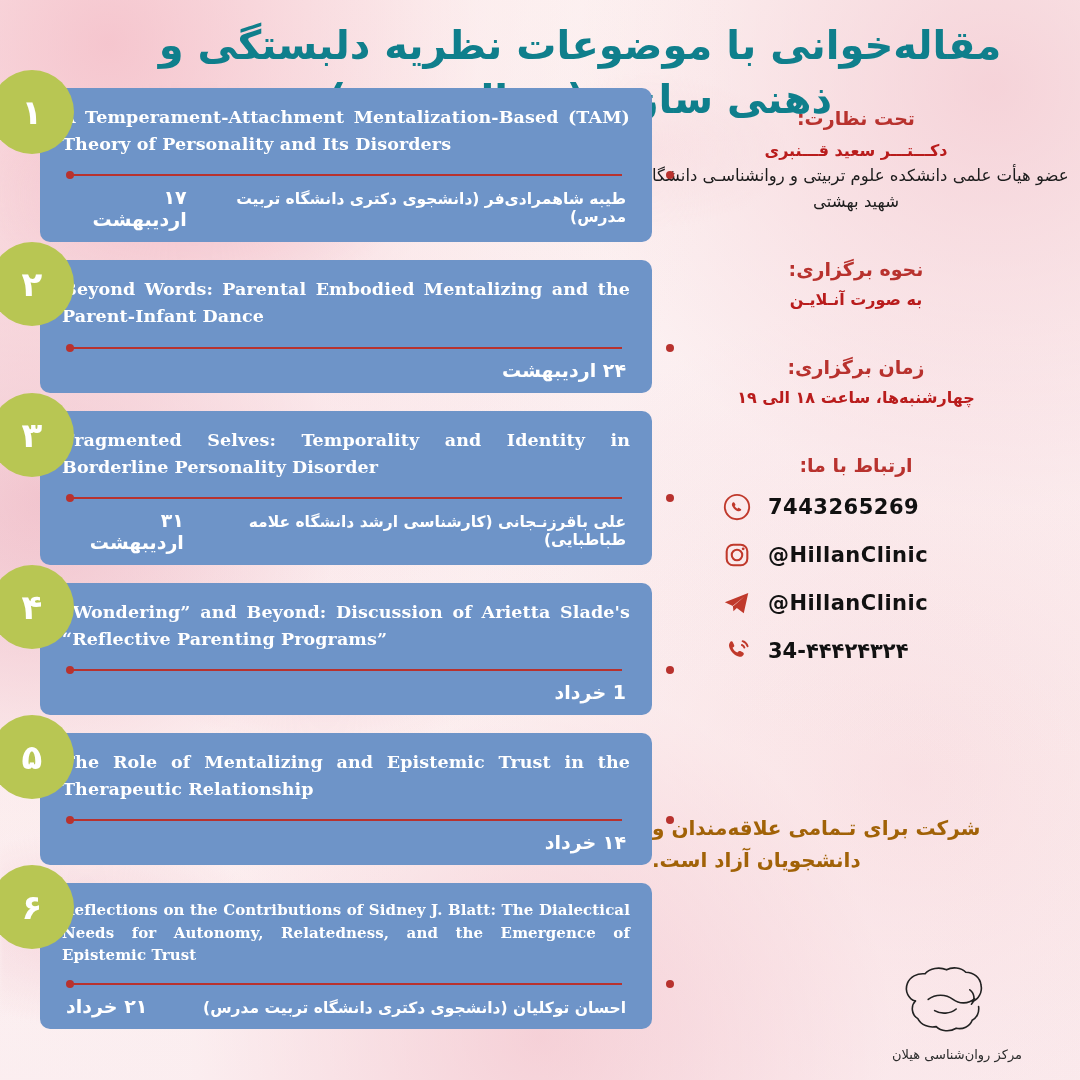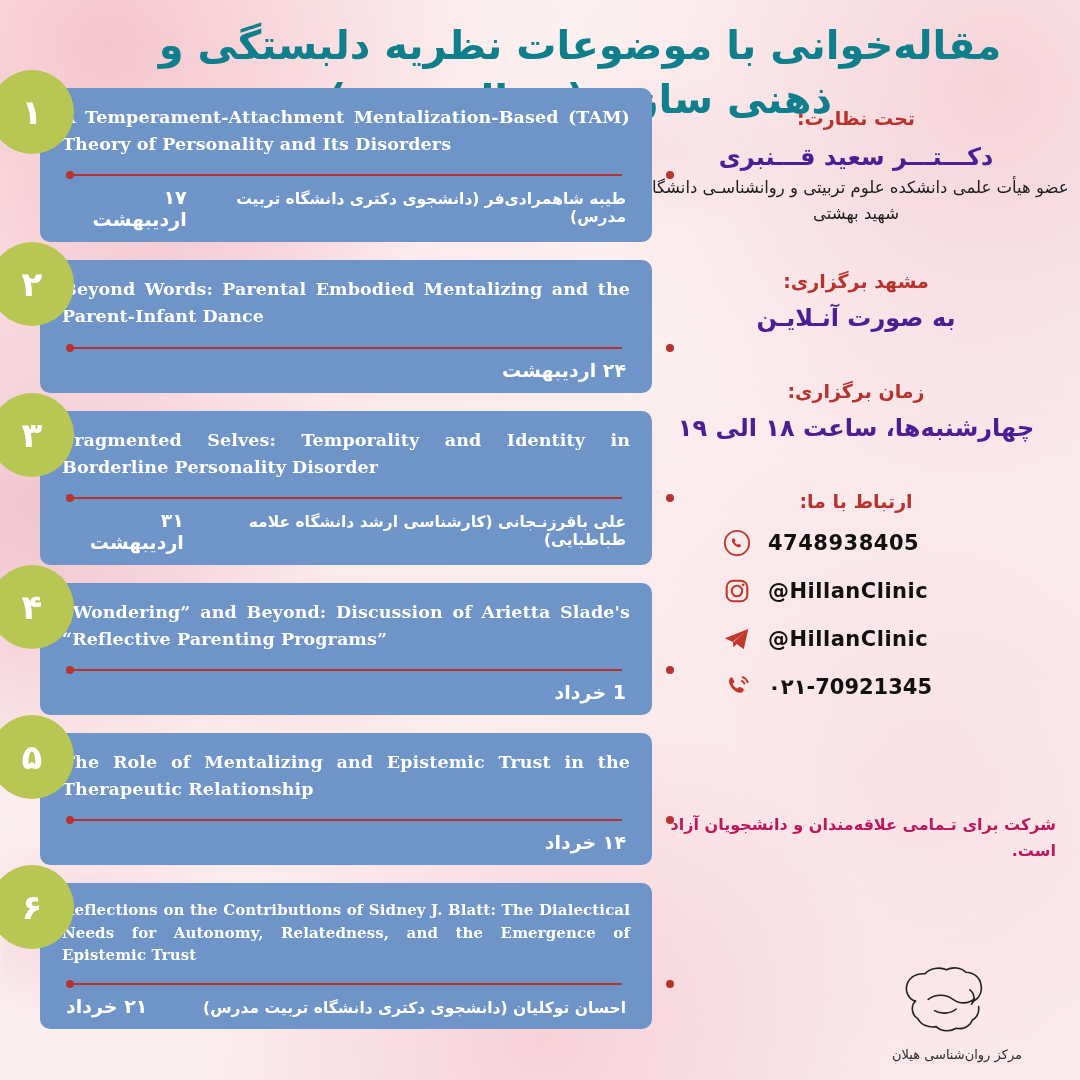--- a/index.html
+++ b/index.html
@@ -70,23 +70,23 @@
   }
   .info-block { margin-bottom: 26px; }
   .info-head {
     color: #b8322e;
     font-weight: bold;
     font-size: 19px;
     margin-bottom: 8px;
     letter-spacing: -0.2px;
   }
   .info-strong {
-    color: #4c1d95;
-    font-weight: bold;
-    font-size: 24px;
+    color: #b91c1c;
+    font-weight: bold;
+    font-size: 16px;
     line-height: 1.5;
     letter-spacing: 1px;
   }
   .info-body {
     color: #1c1c1c;
     font-size: 16.5px;
     line-height: 1.55;
     letter-spacing: 0.4px;
   }
 
@@ -129,24 +129,24 @@
   }
   .contact-ico svg { width: 30px; height: 30px; display: block; }
 
   
   .notice {
     position: absolute;
     top: 812px;
     right: 24px;
     width: 404px;
     direction: rtl;
-    text-align: right;
-    color: #be185d;
-    font-weight: bold;
-    font-size: 16px;
+    text-align: left;
+    color: #a16207;
+    font-weight: bold;
+    font-size: 20px;
     line-height: 1.6;
     letter-spacing: -0.2px;
     padding-left: 44px;
   }
   .check-mark {
     position: absolute;
     left: 0px;
     top: 6px;
     width: 36px;
     height: 36px;
@@ -262,36 +262,36 @@
 
   <div class="info">
 
     <div class="info-block supervisor">
       <div class="info-head">تحت نظارت:</div>
       <div class="info-strong">دکـــتـــر سعید قـــنبری</div>
       <div class="info-body">عضو هیأت علمی دانشکده علوم تربیتی و روانشناسـی دانشگاه شهید بهشتی</div>
     </div>
 
     <div class="info-block format-block">
-      <div class="info-head">مشهد برگزاری:</div>
+      <div class="info-head">نحوه برگزاری:</div>
       <div class="info-strong">به صورت آنـلایـن</div>
     </div>
 
     <div class="info-block time-block">
       <div class="info-head">زمان برگزاری:</div>
       <div class="info-strong">چهارشنبه‌ها، ساعت ۱۸ الی ۱۹</div>
     </div>
 
     <div class="info-block contact-block">
       <div class="info-head">ارتباط با ما:</div>
 
       <div class="contact-list">
 
         <div class="contact-row">
-          <span class="contact-text">4748938405</span>
+          <span class="contact-text">7443265269</span>
           <span class="contact-ico">
             <svg viewBox="0 0 32 32" fill="none" stroke="currentColor" stroke-width="2">
               <circle cx="16" cy="16" r="13"></circle>
               <path d="M11.5 11.2c.6-.6 1.4-.5 1.8.2l.9 1.6c.3.5.2 1-.2 1.4l-.5.5c.6 1.3 1.6 2.3 2.9 2.9l.5-.5c.4-.4.9-.5 1.4-.2l1.6.9c.7.4.8 1.2.2 1.8-1 1-2.4 1.1-3.9.4-2.2-1-4.3-3.1-5.3-5.3-.6-1.4-.5-2.8.6-3.7z" fill="currentColor" stroke="none"></path>
             </svg>
           </span>
         </div>
 
         <div class="contact-row">
           <span class="contact-text">@HillanClinic</span>
@@ -308,21 +308,21 @@
           <span class="contact-text">@HillanClinic</span>
           <span class="contact-ico">
             <svg viewBox="0 0 32 32">
               <path d="M3 15.2 28 5.2 23.2 27l-7.4-5.6-3.6 3.4-.6-5.6z" fill="currentColor"></path>
               <path d="M12.2 19.2 24.6 8.6 11.6 18.9z" fill="#fdf3f2"></path>
             </svg>
           </span>
         </div>
 
         <div class="contact-row">
-          <span class="contact-text">۰۲۱-70921345</span>
+          <span class="contact-text">34-۴۴۴۲۴۳۲۴</span>
           <span class="contact-ico">
             <svg viewBox="0 0 32 32" fill="none" stroke="currentColor" stroke-width="2">
               <path d="M9 6c1.2-.6 2.2-.2 2.7.9l1.2 2.6c.4.9.2 1.7-.6 2.3l-1 .8c.9 2.3 2.8 4.2 5.1 5.1l.8-1c.6-.8 1.4-1 2.3-.6l2.6 1.2c1.1.5 1.5 1.5.9 2.7-.9 1.8-3 2.6-5.3 1.9-4.4-1.3-8.6-5.5-9.9-9.9C7.1 9.7 7.6 7.6 9 6z" fill="currentColor" stroke="none"></path>
               <path d="M22 5.5c2.6.8 4.6 2.9 5.3 5.5" stroke-linecap="round"></path>
               <path d="M21.2 9.6c1.3.4 2.3 1.5 2.7 2.8" stroke-linecap="round"></path>
             </svg>
           </span>
         </div>
 
       </div>

